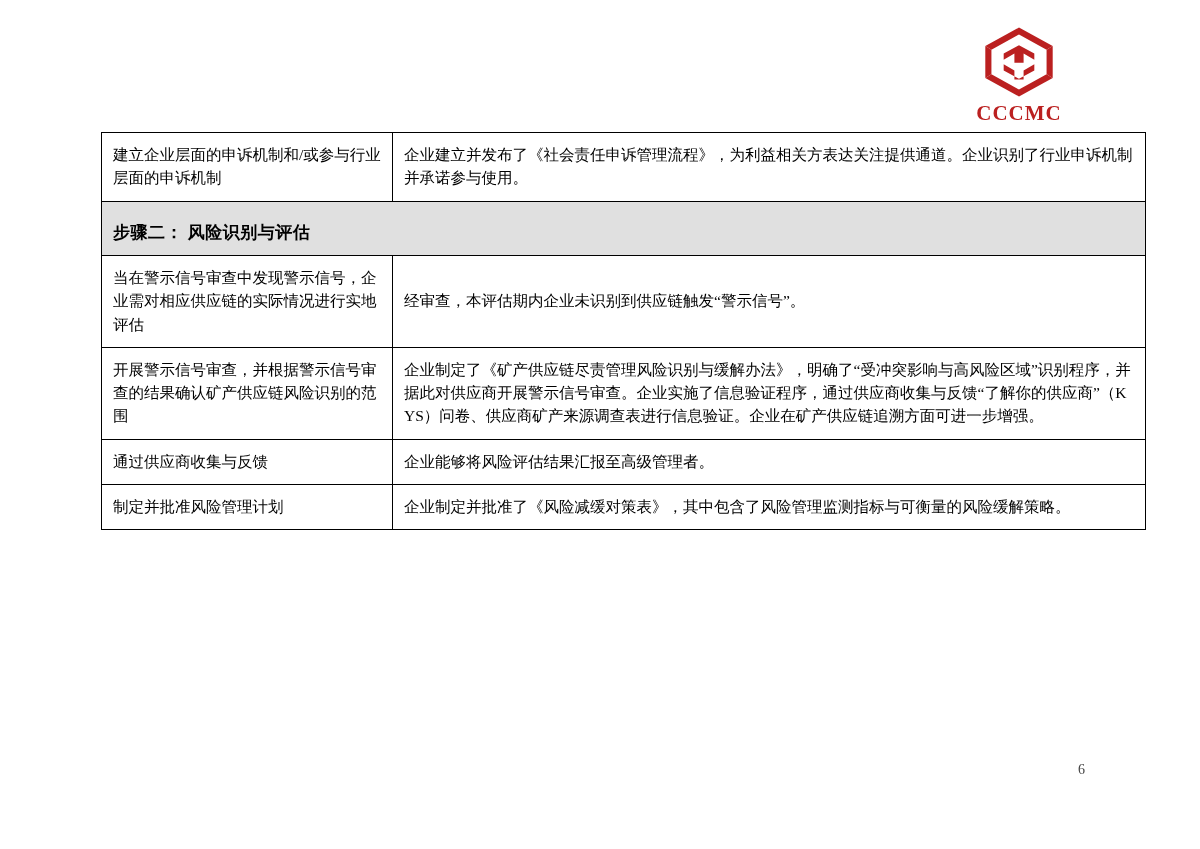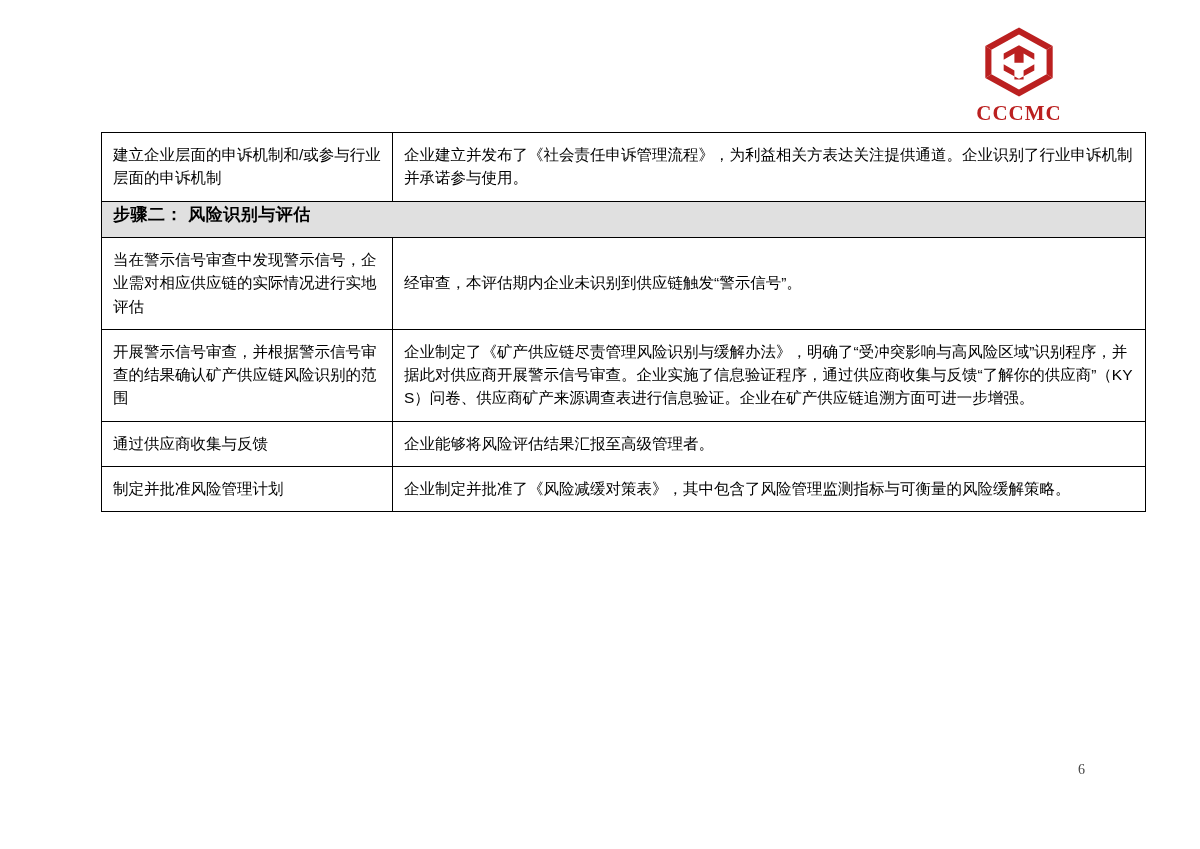--- a/index.html
+++ b/index.html
@@ -45,20 +45,21 @@
     color: #bb2020;
     margin-top: 3px;
   }
 
   
   .table-wrap {
     position: absolute;
     left: 101px;
     top: 132px;
     width: 998px;
+    font-family: Liberation Serif, serif;
   }
   table.doc-table {
     border-collapse: collapse;
     width: 998px;
     table-layout: fixed;
   }
   table.doc-table td {
     border: 1px solid #000000;
     vertical-align: middle;
     font-size: 15.5px;
@@ -69,21 +70,21 @@
     width: 268px;
   }
   td.col-right {
     width: 730px;
     border-radius: 21px;
   }
   tr.section-row td {
     background: #e0e0e0;
     font-weight: bold;
     font-size: 17px;
-    padding: 0 11px 10px 11px;
+    padding: 18px 11px 10px 11px;
   }
   .cell-text {
     display: block;
     white-space: pre-wrap;
     word-break: break-all;
   }
   .section-title {
     display: block;
     letter-spacing: 0.5px;
   }

